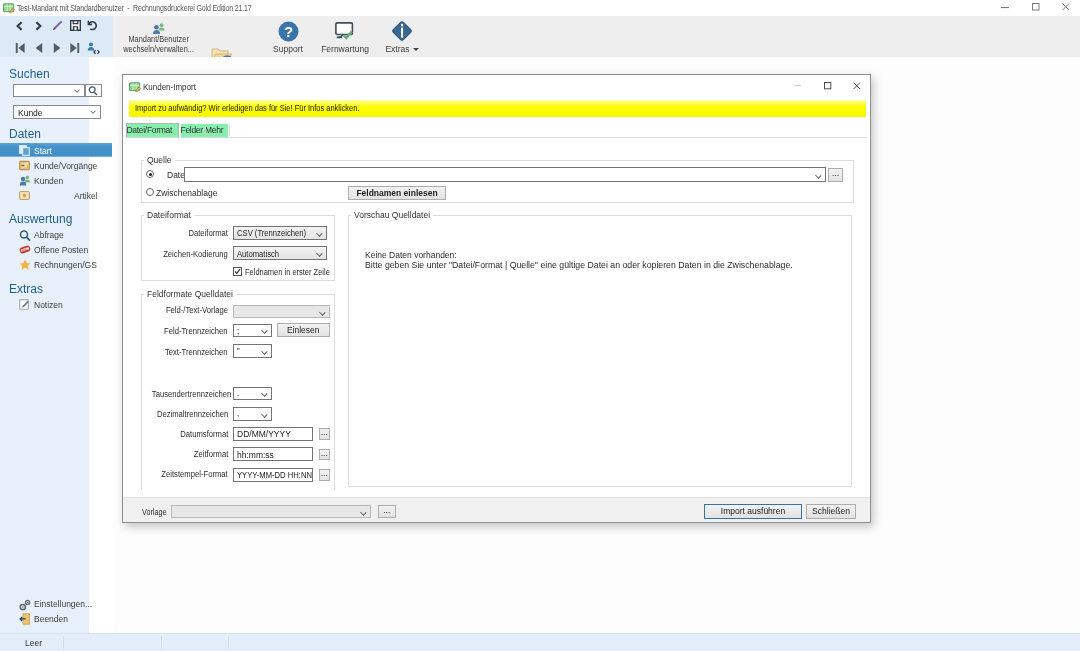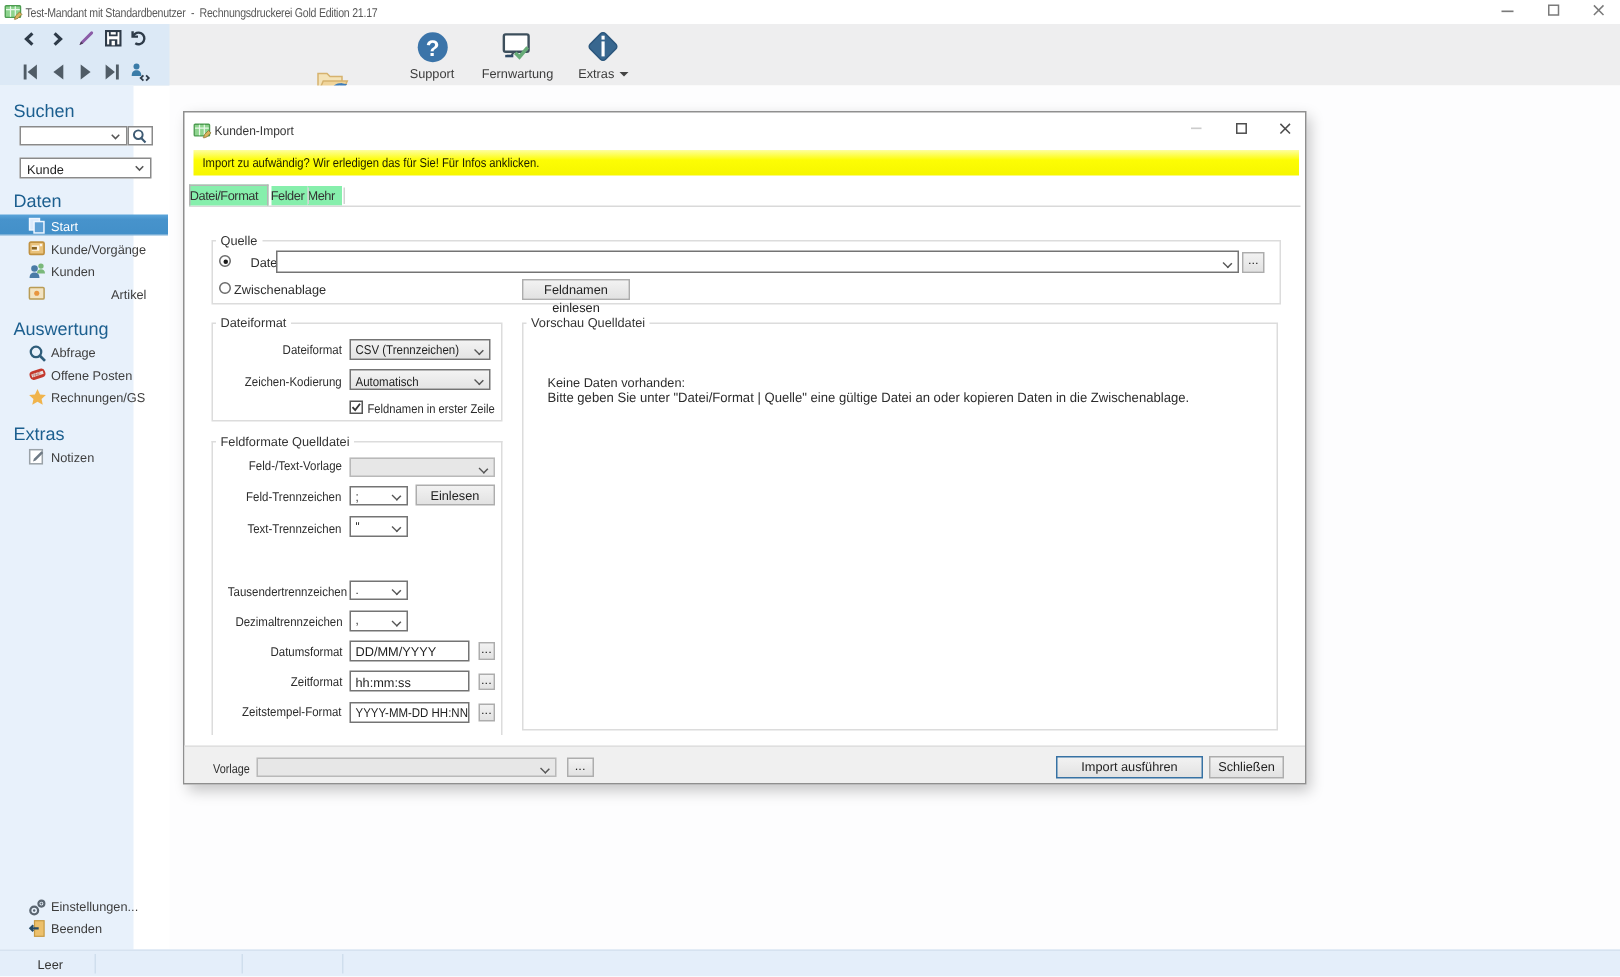--- a/index.html
+++ b/index.html
@@ -109,20 +109,29 @@
     <svg style="left:70px;top:26.5px" width="10" height="10" viewBox="0 0 10 10">
         <path d="M0.4 0 L0.4 10 L6.6 5 Z" fill="#505c66"></path>
         <rect x="7.3" y="0" width="1.9" height="10" fill="#505c66"></rect>
       </svg>
     <svg style="left:86.5px;top:26px" width="13" height="13" viewBox="0 0 13 13">
         <circle cx="4" cy="2.4" r="2" fill="#3a7ca8"></circle>
         <path d="M0.8 8.6 C0.8 6 2.1 4.9 4 4.9 C5.9 4.9 7.2 6 7.2 8.6 Z" fill="#3a7ca8"></path>
         <path d="M8.6 8.2 L6.8 10 L8.6 11.8 M10.4 8.2 L12.2 10 L10.4 11.8" fill="none" stroke="#2e3b49" stroke-width="1.2"></path>
       </svg>
   </div>
+  <div class="bigbtn abs" style="left:116px;width:85px;">
+    <svg style="left:36px;top:7px" width="14" height="12" viewBox="0 0 14 12">
+        <circle cx="9.5" cy="2.2" r="1.9" fill="#7ab87a"></circle>
+        <path d="M6.5 7.5 C6.5 5.2 7.8 4.4 9.5 4.4 C11.2 4.4 12.5 5.2 12.5 7.5 Z" fill="#7ab87a"></path>
+        <circle cx="4.5" cy="4.2" r="2.3" fill="#4a7ba6"></circle>
+        <path d="M0.9 11 C0.9 8 2.4 6.9 4.5 6.9 C6.6 6.9 8.1 8 8.1 11 Z" fill="#4a7ba6"></path>
+      </svg>
+    <div class="lbl"><span class="tsq">Mandant/Benutzer<br>wechseln/verwalten...</span></div>
+  </div>
   <div class="bigbtn abs" style="left:204px;width:58px;margin-top:24px;">
     <svg style="left:7px;top:6px" width="23" height="18" viewBox="0 0 23 18">
         <path d="M1 3 L7 3 L9 5 L17 5 L17 16 L1 16 Z" fill="#f4e3b8" stroke="#d6b26e" stroke-width="1"></path>
         <path d="M4.5 8 L20.5 8 L17 16 L1 16 Z" fill="#f0d49a" stroke="#d6b26e" stroke-width="1"></path>
         <path d="M11 14.2 A4.4 4.4 0 0 1 17.4 10.9" stroke="#3e7cb8" stroke-width="1.7" fill="none"></path>
         <path d="M15.9 9.3 L20.4 10.2 L17.2 13.7 Z" fill="#3e7cb8"></path>
       </svg>
     <div class="lbl"><span class="tsq">Importieren<span class="caret"></span></span></div>
   </div>
   <div class="bigbtn abs" style="left:266px;width:44px;">
@@ -268,21 +277,21 @@
   <div class="group" style="left:18px;top:84.5px;width:713px;height:43px;"></div>
   <span class="glabel" style="left:21px;top:79.5px;">Quelle</span>
   <span class="radio sel" style="left:23px;top:95px;"></span>
   <span class="lab" style="left:33px;top:95px;padding-left:11px;">Datei</span>
   <div class="combo" style="left:61px;top:92px;width:642px;height:15px;">
       <span class="chev" style="top:4.5px;"></span>
     </div>
   <div class="btn" style="left:705px;top:92.5px;width:15px;height:14px;line-height:9px;">...</div>
   <span class="radio" style="left:23px;top:113px;"></span>
   <span class="lab" style="left:33px;top:113px;">Zwischenablage</span>
-  <div class="btn" style="left:225px;top:111px;width:72px;height:13.5px;line-height:12px;">Feldnamen einlesen</div>
+  <div class="btn" style="left:225px;top:111px;width:98px;height:13.5px;line-height:12px;font-weight:bold;">Feldnamen einlesen</div>
 
   <div class="group" style="left:18px;top:140px;width:194px;height:66px;"></div>
   <span class="glabel" style="left:21px;top:135px;">Dateiformat</span>
   <span class="lab rlab" style="left:20px;top:153px;width:85px;"><span class="in">Dateiformat</span></span>
   <div class="combo combo-gray" style="left:109.5px;top:150.5px;width:94px;height:14px;">
       <span class="t">CSV (Trennzeichen)</span>
       <span class="chev" style="top:4px;"></span>
     </div>
   <span class="lab rlab" style="left:20px;top:173.5px;width:85px;"><span class="in">Zeichen-Kodierung</span></span>
   <div class="combo combo-gray" style="left:109.5px;top:171px;width:94px;height:14px;">

